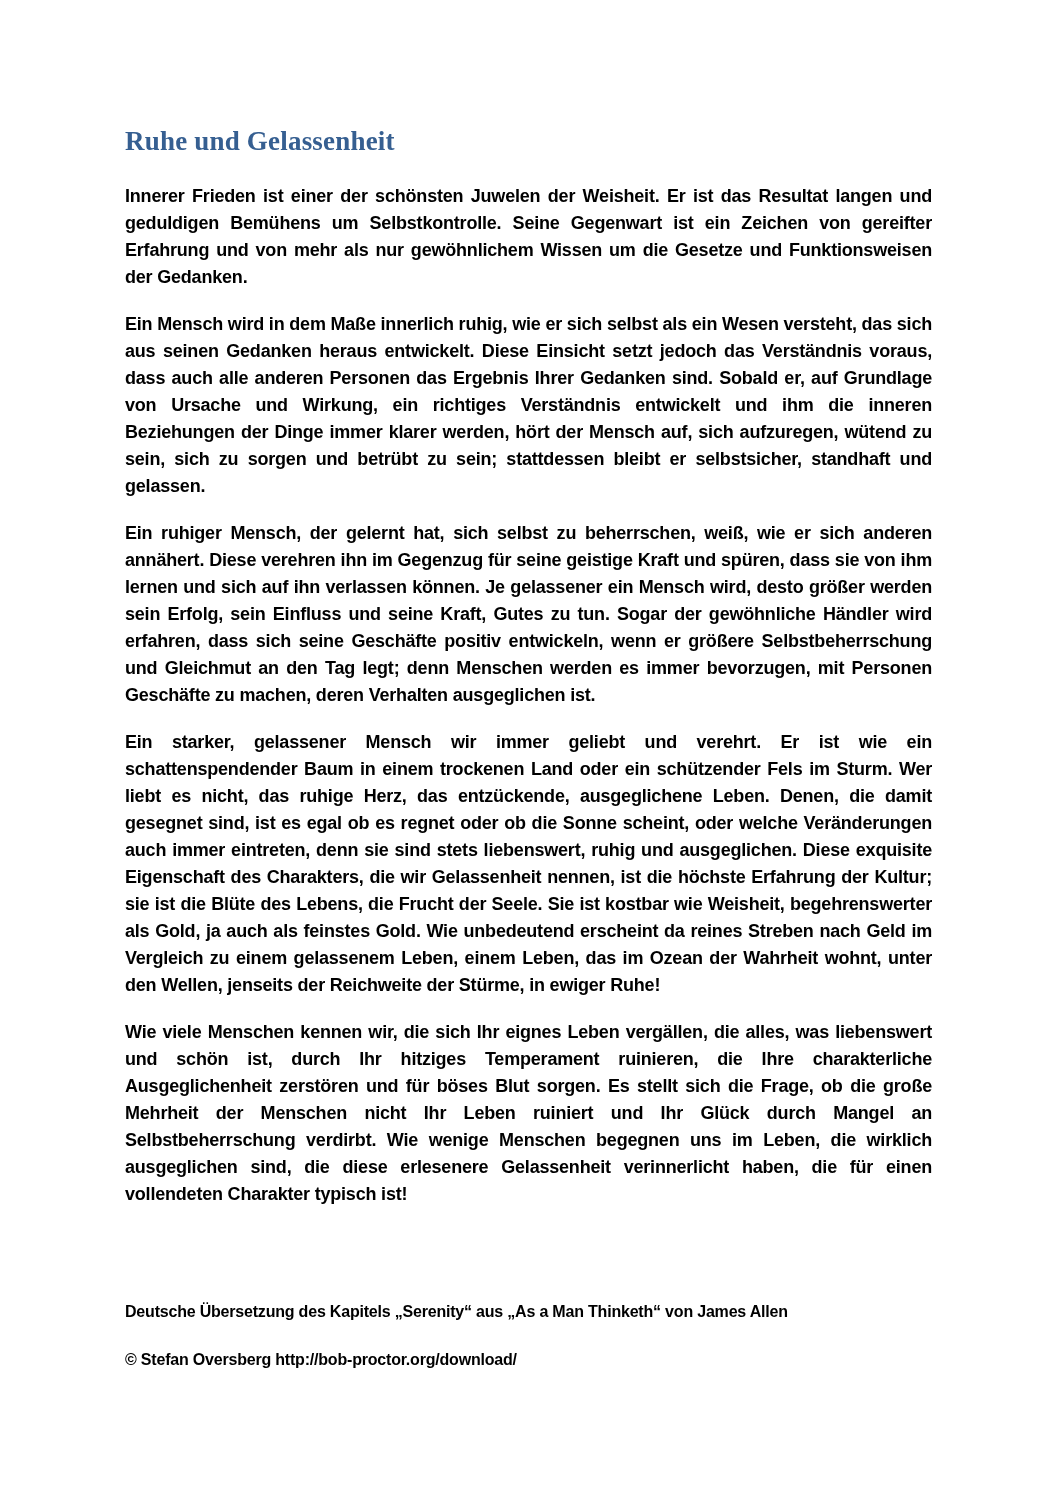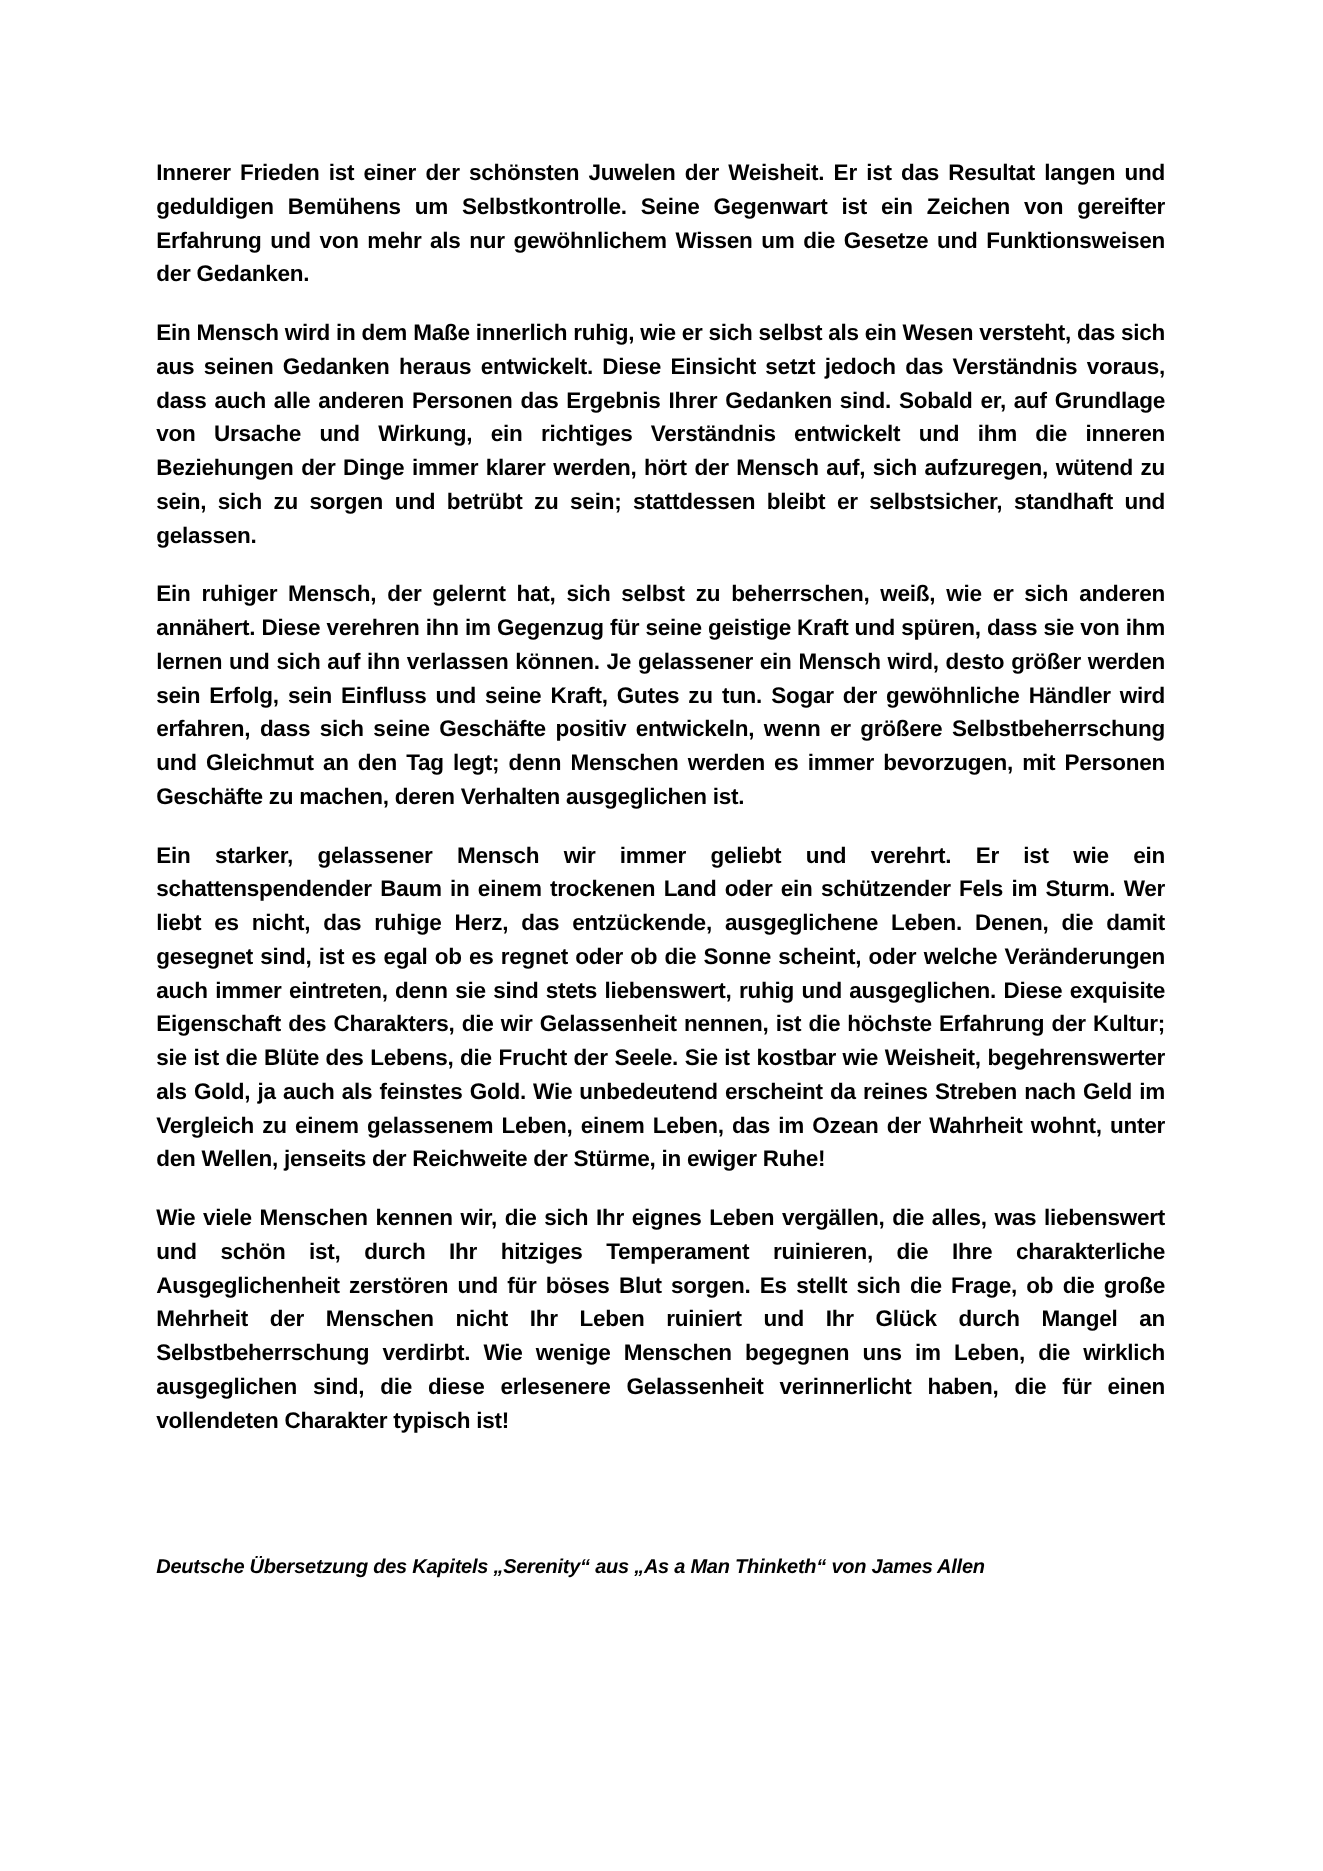--- a/index.html
+++ b/index.html
@@ -42,36 +42,37 @@
     margin-top: 90px;
   }
   .footer-line {
     font-size: 16px;
     font-weight: 700;
     line-height: 27px;
     letter-spacing: -0.2px;
     color: #000000;
     text-align: left;
     margin: 0 0 21px 0;
-    font-style: italic;
   }
 </style>
 </head>
 <body>
 
 <div class="page">
 
+  <h1 class="doc-title">Ruhe und Gelassenheit</h1>
 
   <p class="para">Innerer Frieden ist einer der schönsten Juwelen der Weisheit. Er ist das Resultat langen und geduldigen Bemühens um Selbstkontrolle. Seine Gegenwart ist ein Zeichen von gereifter Erfahrung und von mehr als nur gewöhnlichem Wissen um die Gesetze und Funktionsweisen der Gedanken.</p>
 
   <p class="para">Ein Mensch wird in dem Maße innerlich ruhig, wie er sich selbst als ein Wesen versteht, das sich aus seinen Gedanken heraus entwickelt. Diese Einsicht setzt jedoch das Verständnis voraus, dass auch alle anderen Personen das Ergebnis Ihrer Gedanken sind. Sobald er, auf Grundlage von Ursache und Wirkung, ein richtiges Verständnis entwickelt und ihm die inneren Beziehungen der Dinge immer klarer werden, hört der Mensch auf, sich aufzuregen, wütend zu sein, sich zu sorgen und betrübt zu sein; stattdessen bleibt er selbstsicher, standhaft und gelassen.</p>
 
   <p class="para">Ein ruhiger Mensch, der gelernt hat, sich selbst zu beherrschen, weiß, wie er sich anderen annähert. Diese verehren ihn im Gegenzug für seine geistige Kraft und spüren, dass sie von ihm lernen und sich auf ihn verlassen können. Je gelassener ein Mensch wird, desto größer werden sein Erfolg, sein Einfluss und seine Kraft, Gutes zu tun. Sogar der gewöhnliche Händler wird erfahren, dass sich seine Geschäfte positiv entwickeln, wenn er größere Selbstbeherrschung und Gleichmut an den Tag legt; denn Menschen werden es immer bevorzugen, mit Personen Geschäfte zu machen, deren Verhalten ausgeglichen ist.</p>
 
   <p class="para">Ein starker, gelassener Mensch wir immer geliebt und verehrt. Er ist wie ein schattenspendender Baum in einem trockenen Land oder ein schützender Fels im Sturm. Wer liebt es nicht, das ruhige Herz, das entzückende, ausgeglichene Leben. Denen, die damit gesegnet sind, ist es egal ob es regnet oder ob die Sonne scheint, oder welche Veränderungen auch immer eintreten, denn sie sind stets liebenswert, ruhig und ausgeglichen. Diese exquisite Eigenschaft des Charakters, die wir Gelassenheit nennen, ist die höchste Erfahrung der Kultur; sie ist die Blüte des Lebens, die Frucht der Seele. Sie ist kostbar wie Weisheit, begehrenswerter als Gold, ja auch als feinstes Gold. Wie unbedeutend erscheint da reines Streben nach Geld im Vergleich zu einem gelassenem Leben, einem Leben, das im Ozean der Wahrheit wohnt, unter den Wellen, jenseits der Reichweite der Stürme, in ewiger Ruhe!</p>
 
   <p class="para">Wie viele Menschen kennen wir, die sich Ihr eignes Leben vergällen, die alles, was liebenswert und schön ist, durch Ihr hitziges Temperament ruinieren, die Ihre charakterliche Ausgeglichenheit zerstören und für böses Blut sorgen. Es stellt sich die Frage, ob die große Mehrheit der Menschen nicht Ihr Leben ruiniert und Ihr Glück durch Mangel an Selbstbeherrschung verdirbt. Wie wenige Menschen begegnen uns im Leben, die wirklich ausgeglichen sind, die diese erlesenere Gelassenheit verinnerlicht haben, die für einen vollendeten Charakter typisch ist!</p>
 
   <div class="footer">
     <p class="footer-line">Deutsche Übersetzung des Kapitels „Serenity“ aus „As a Man Thinketh“ von James Allen</p>
+    <p class="footer-line">© Stefan Oversberg http://bob-proctor.org/download/</p>
   </div>
 
 </div>
 
 </body></html>

